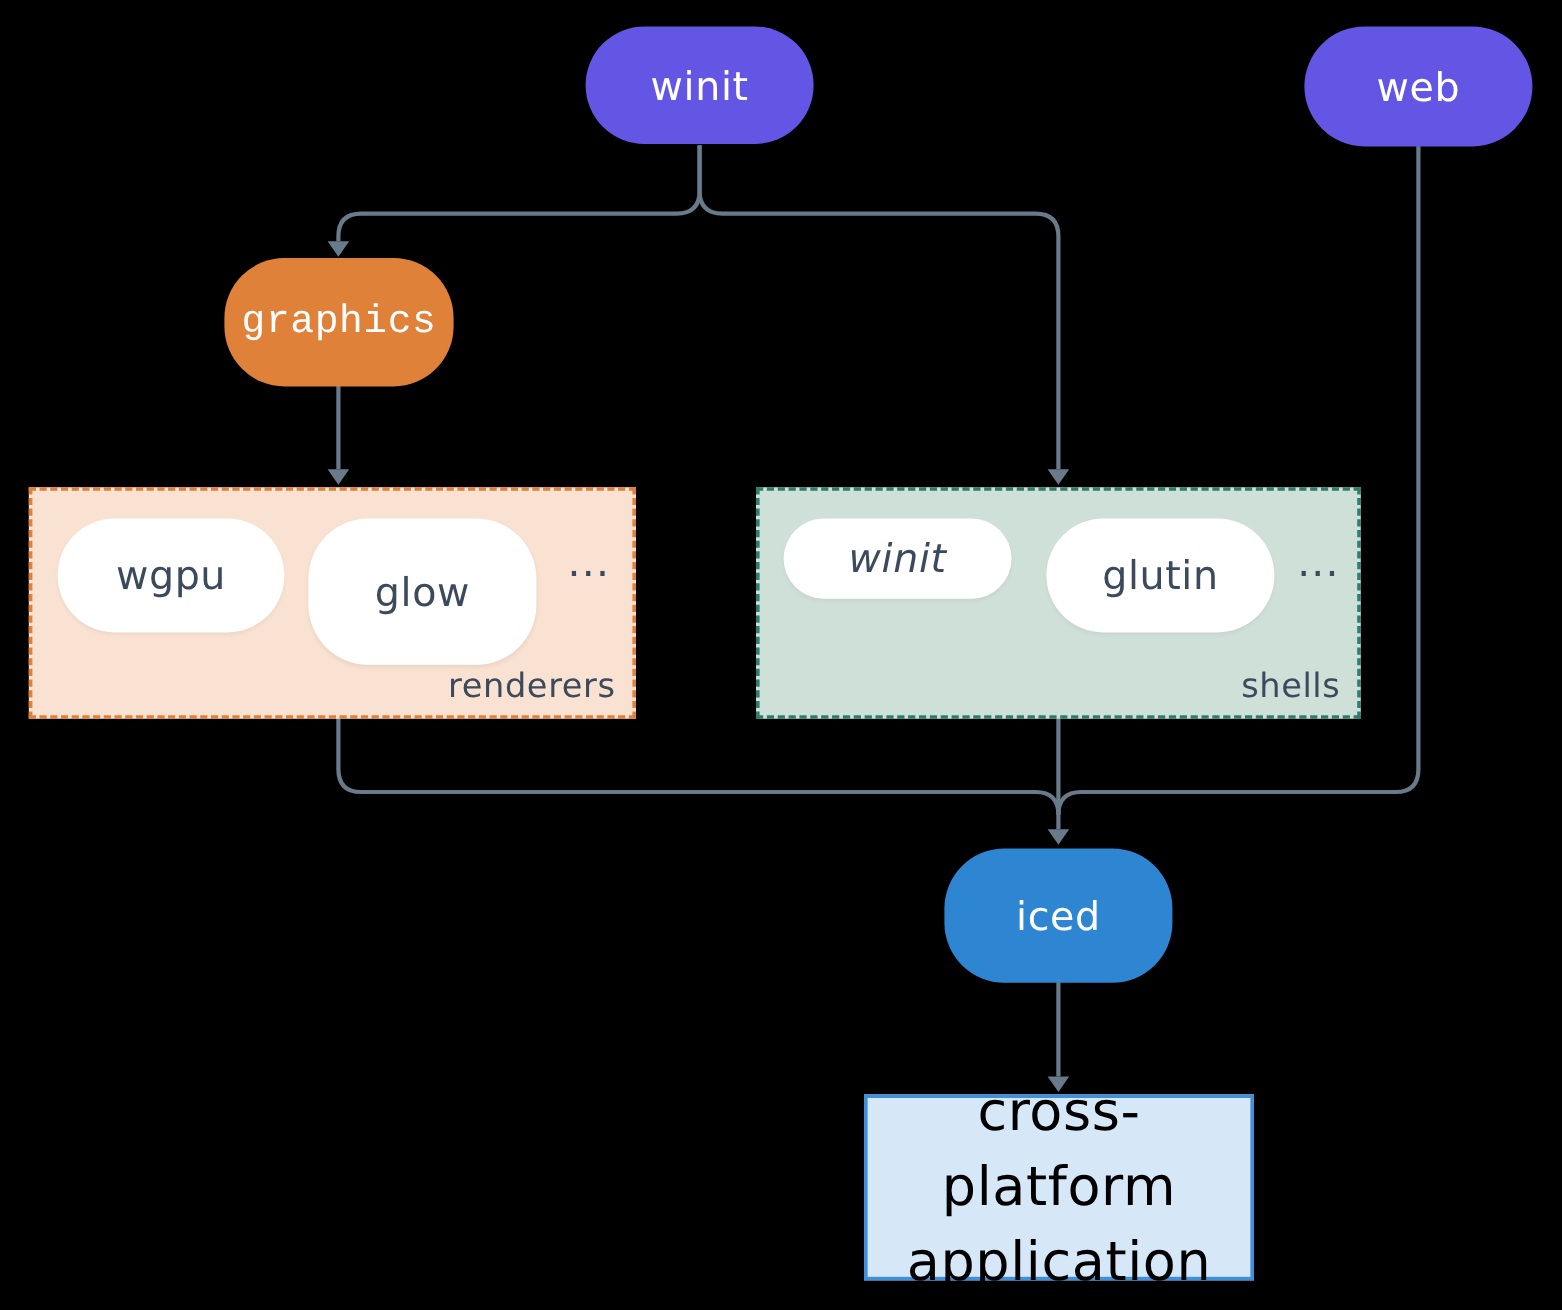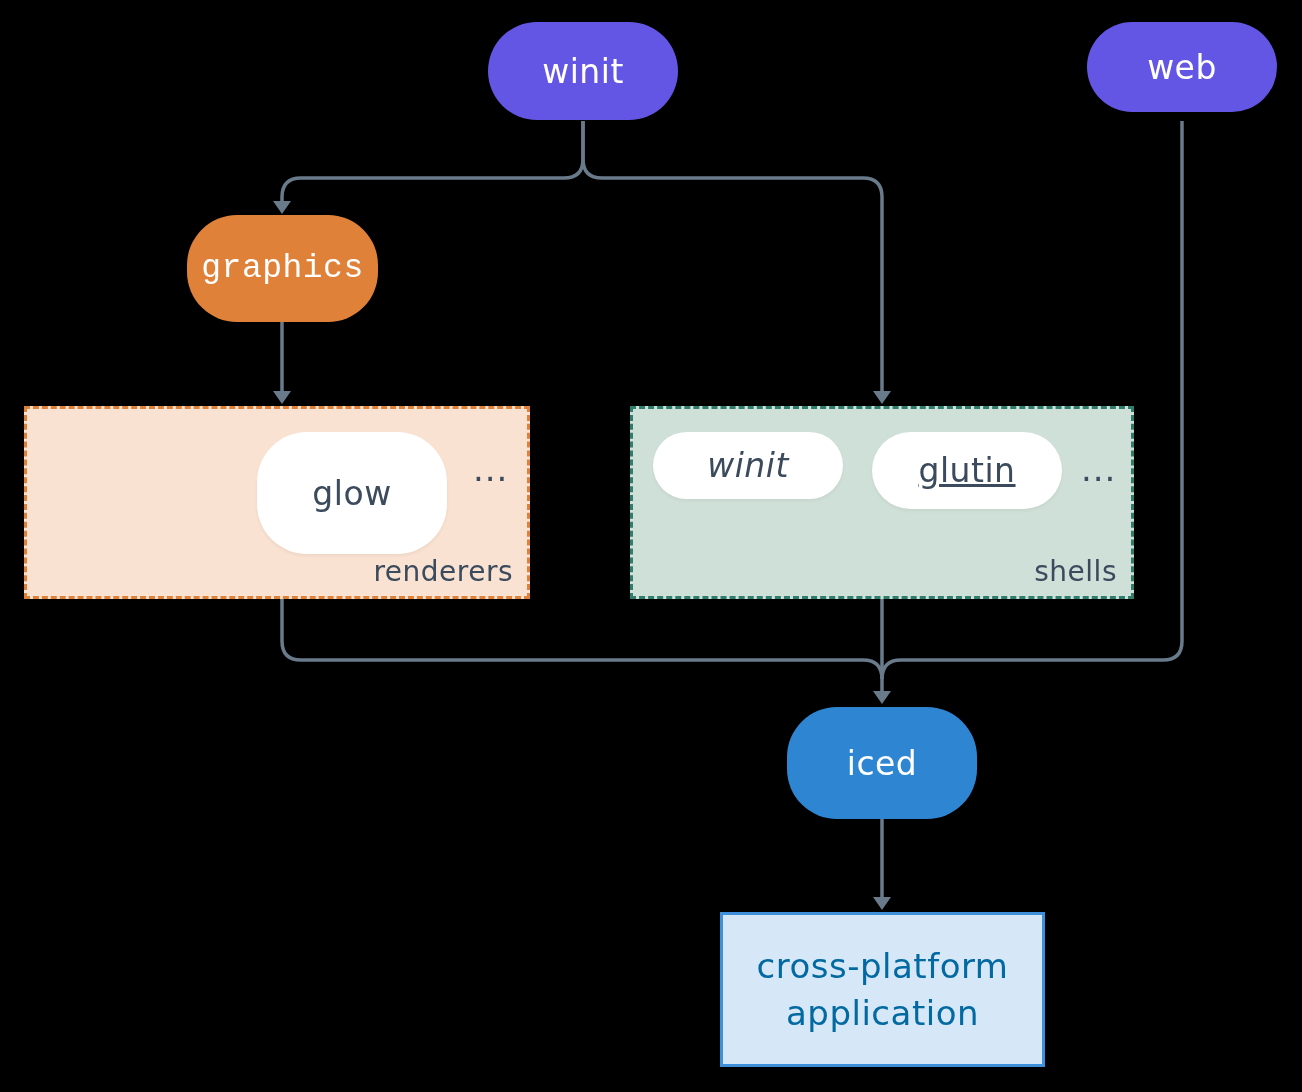--- a/index.html
+++ b/index.html
@@ -39,21 +39,21 @@
     position: absolute;
     display: flex;
     align-items: center;
     justify-content: center;
     border-radius: 50px;
     font-size: 33px;
     letter-spacing: 0.5px;
     color: #ffffff;
   }
   .node-native  { left: 488px;  top: 22px;  width: 190px; height: 98px; background: #6456e4; }
-  .node-web     { left: 1087px; top: 22px;  width: 190px; height: 90px; background: #6456e4; }
+  .node-web     { left: 1087px; top: 22px;  width: 190px; height: 100px; background: #6456e4; }
   .node-graphics{ left: 187px;  top: 215px; width: 191px; height: 107px; background: #e0813a; font-family: Liberation Mono, monospace; }
   .node-iced    { left: 787px;  top: 707px; width: 190px; height: 112px; background: #2e86d3; }
   .group {
     position: absolute;
     box-sizing: border-box;
   }
   .group-renderers {
     left: 24px; top: 406px; width: 506px; height: 193px;
     background: #f9e2d2;
     border: 3px dashed #e0813a;
@@ -64,21 +64,21 @@
     border: 3px dashed #2e7d6d;
   }
   .group .pill {
     background: #ffffff;
     color: #3b4a5c;
     box-shadow: 0 2px 3px rgba(120, 90, 70, 0.08);
   }
   .pill-wgpu   { left: 21px;  top: 23px; width: 189px; height: 95px; }
   .pill-glow   { left: 230px; top: 23px; width: 190px; height: 122px; }
   .pill-winit  { left: 20px;  top: 23px; width: 190px; height: 67px; font-style: italic; }
-  .pill-glutin { left: 239px; top: 23px; width: 190px; height: 77px; text-decoration: underline; }
+  .pill-glutin { left: 239px; top: 23px; width: 190px; height: 95px; }
   .ellipsis {
     position: absolute;
     color: #3b4a5c;
     font-size: 34px;
     letter-spacing: 1px;
   }
   .group-renderers .ellipsis { left: 446px; top: 40px; }
   .group-shells    .ellipsis { left: 448px; top: 40px; }
   .group-label {
     position: absolute;
@@ -91,22 +91,22 @@
   .app-box {
     position: absolute;
     left: 720px; top: 912px; width: 325px; height: 155px;
     box-sizing: border-box;
     background: #d6e7f8;
     border: 3px solid #3e90db;
     display: flex;
     align-items: center;
     justify-content: center;
     text-align: center;
-    color: #0369a1;
-    font-size: 34px;
+    color: #000000;
+    font-size: 45px;
     line-height: 1.38;
     letter-spacing: 0.5px;
   }
   .app-box span {
     display: block;
     width: 270px;
   }
 </style>
 </head>
 <body>
@@ -136,20 +136,23 @@
 
   <div class="pill node-web" style="background: rgb(100, 86, 228);">
     <span>web</span>
   </div>
 
   <div class="pill node-graphics" style="background: rgb(224, 129, 58);">
     <span>graphics</span>
   </div>
 
   <div class="group group-renderers" style="background: rgb(249, 226, 210); border-color: rgb(224, 129, 58);">
+    <div class="pill pill-wgpu">
+      <span>wgpu</span>
+    </div>
     <div class="pill pill-glow">
       <span>glow</span>
     </div>
     <div class="ellipsis">...</div>
     <div class="group-label">renderers</div>
   </div>
 
   <div class="group group-shells" style="background: rgb(207, 224, 217); border-color: rgb(46, 125, 109);">
     <div class="pill pill-winit">
       <span>winit</span>

